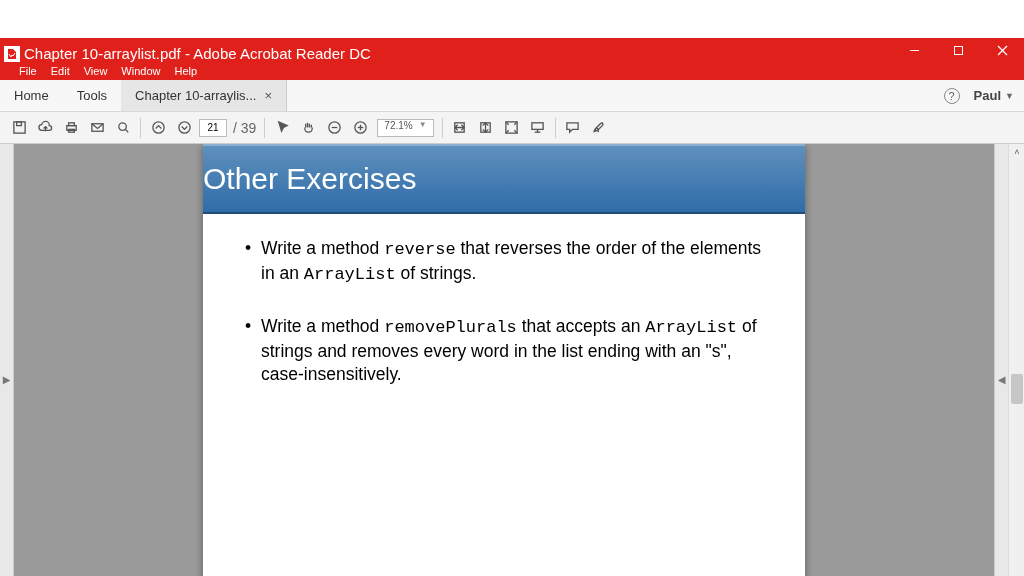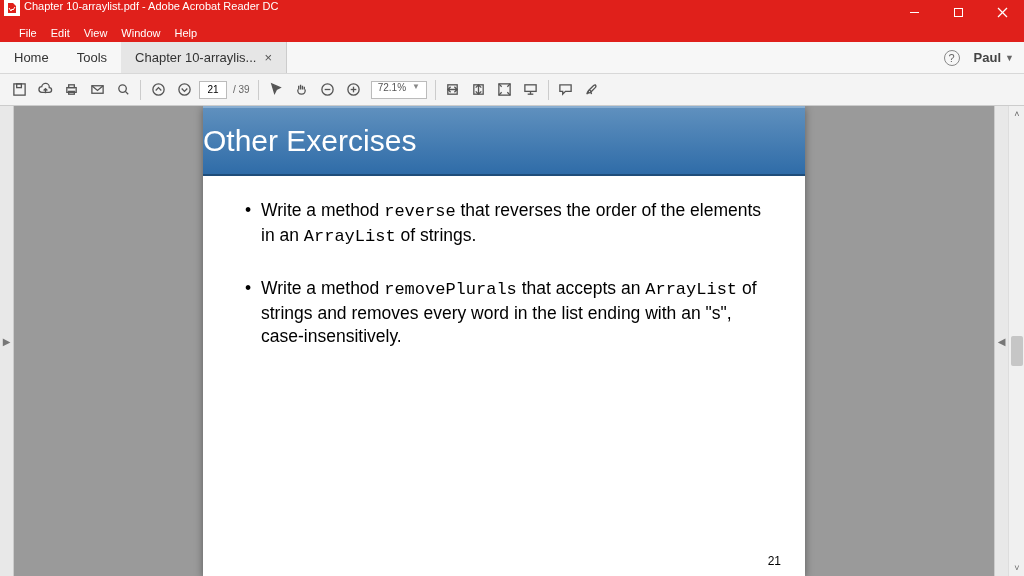--- a/index.html
+++ b/index.html
@@ -1,19 +1,19 @@
 <!DOCTYPE html>
 <html><head>
 <meta charset="utf-8">
 <style>
 * { margin: 0; padding: 0; box-sizing: border-box; font-family: "Segoe UI", Arial, sans-serif; }
 html, body { width: 1024px; height: 576px; overflow: hidden; background: #fff; }
 
 
-.titlebar { height: 24px; background: #e0201b; color: #fff; display: flex; align-items: flex-start; font-size: 11px; }
+.titlebar { height: 24px; background: #e0201b; color: #fff; display: flex; align-items: flex-end; font-size: 15px; margin-top: 38px; }
 .titlebar .app-icon { width: 16px; height: 16px; margin: 0 4px; background: #fff; display: flex; align-items: center; justify-content: center; }
 .titlebar .app-icon svg { width: 12px; height: 12px; }
 .titlebar .title { flex: 0 0 auto; }
 .titlebar .spacer { flex: 1; }
 .titlebar .winbtn { width: 44px; height: 24px; display: flex; align-items: center; justify-content: center; }
 .titlebar .winbtn svg { stroke: #fff; }
 
 
 .menubar { height: 18px; background: #e0201b; color: #fff; display: flex; align-items: center; font-size: 11px; padding-left: 12px; }
 .menubar span { padding: 0 7px; }
@@ -28,21 +28,21 @@
 .tabrow .help-icon { width: 16px; height: 16px; border: 1.2px solid #888; border-radius: 50%; display: flex; align-items: center; justify-content: center; font-size: 11px; margin-right: 14px; color: #666; }
 .tabrow .user { font-weight: 600; }
 .tabrow .chev { margin-left: 4px; font-size: 9px; color: #666; }
 
 
 .toolbar { height: 32px; background: #f4f4f4; border-bottom: 1px solid #ccc; display: flex; align-items: center; padding: 0 6px; font-size: 11px; color: #555; }
 .tool { width: 26px; height: 26px; display: flex; align-items: center; justify-content: center; border-radius: 2px; }
 .tool svg { width: 15px; height: 15px; stroke: #555; fill: none; stroke-width: 1.4; }
 .sep { width: 1px; height: 20px; background: #ccc; margin: 0 4px; }
 .pagebox { width: 28px; height: 18px; border: 1px solid #bbb; background: #fff; text-align: center; font-size: 10px; line-height: 16px; margin: 0 2px; }
-.pagelabel { font-size: 10px; color: #666; margin: 0 4px; }
+.pagelabel { font-size: 14px; color: #666; margin: 0 4px; }
 .zoombox { height: 18px; border: 1px solid #bbb; background: #fff; font-size: 10px; padding: 0 6px; display: flex; margin: 12px 4px; }
 .zoombox .chev { font-size: 8px; margin-left: 6px; color: #888; }
 
 
 .viewport { position: relative; height: 470px; background: #9a9a9a; display: flex; }
 .viewport .sidehandle { width: 14px; background: #e8e8e8; border-right: 1px solid #ccc; display: flex; align-items: center; justify-content: center; color: #777; font-size: 10px; }
 .viewport .sidehandle.right { border-right: none; border-left: 1px solid #ccc; }
 .viewport .canvas { flex: 1; position: relative; overflow: hidden; display: flex; justify-content: center; }
 .viewport .scrollbar { width: 16px; background: #f0f0f0; border-left: 1px solid #ddd; position: relative; }
 .viewport .scrollbar .arrow { position: absolute; left: 0; width: 16px; height: 16px; display: flex; align-items: center; justify-content: center; font-size: 9px; color: #666; }

